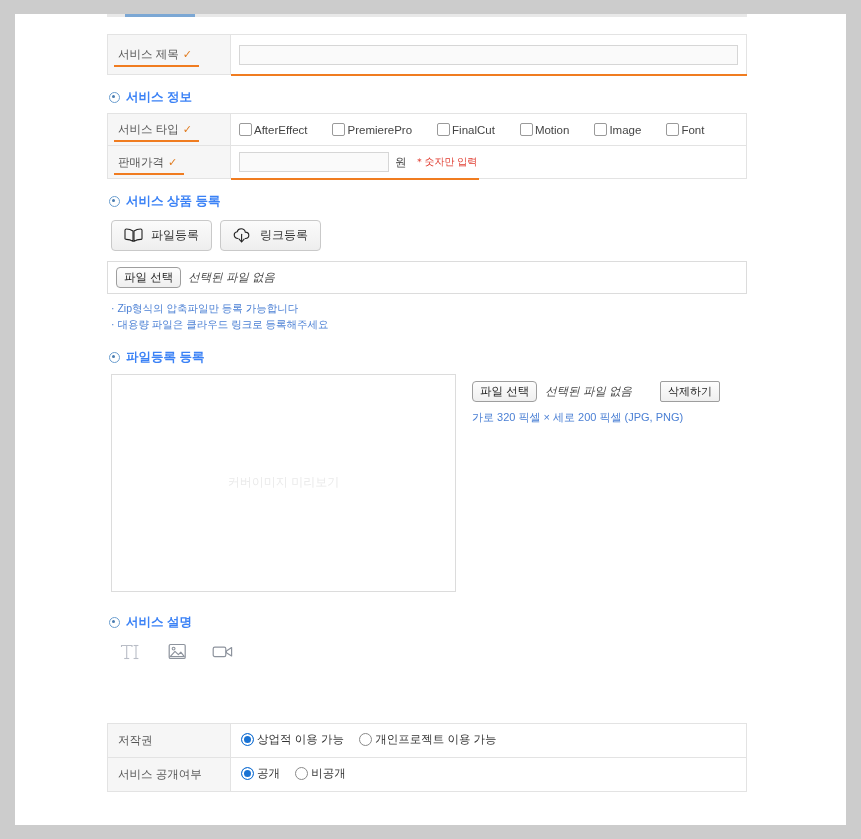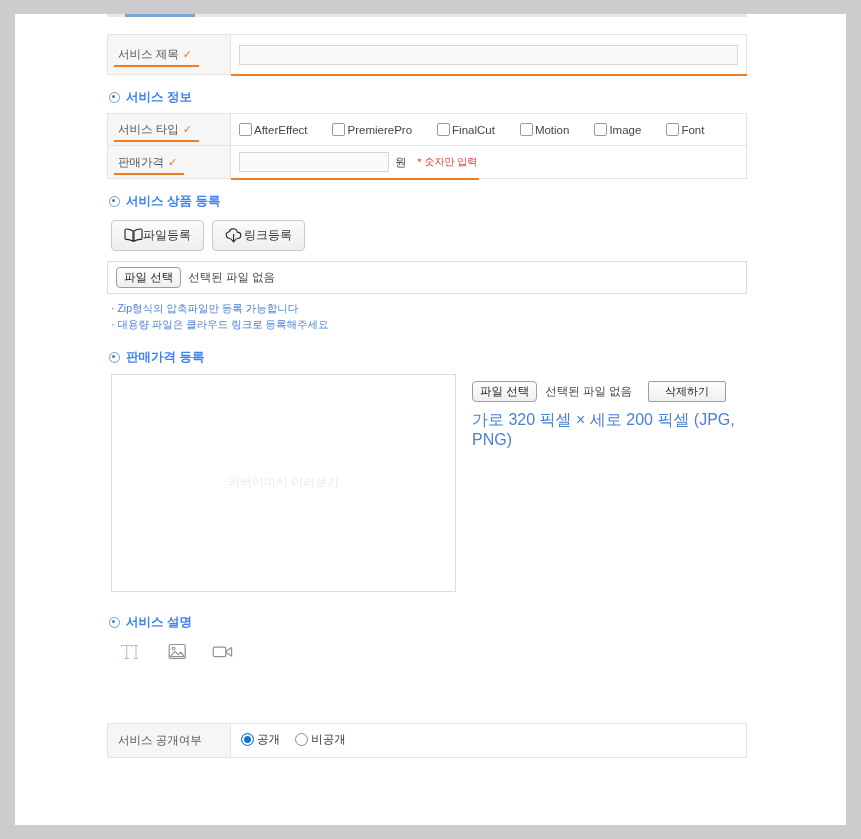--- a/index.html
+++ b/index.html
@@ -229,21 +229,21 @@
 
   
   .btn-row {
     display: flex;
     gap: 8px;
     margin: 10px 0 10px 4px;
   }
   .big-btn {
     display: inline-flex;
     align-items: center;
-    gap: 0;
+    gap: 8px;
     background: linear-gradient(#fbfbfb, #eeeeee);
     border: 1px solid #c9c9c9;
     border-radius: 4px;
     padding: 6px 12px;
     font-size: 12px;
     color: #333;
     cursor: pointer;
   }
   .big-btn svg { display: block; }
 
@@ -262,20 +262,21 @@
     border-radius: 4px;
     font-size: 11.5px;
     padding: 2px 7px;
     color: #222;
     cursor: pointer;
     white-space: nowrap;
   }
   .file-status {
     font-size: 11.5px;
     color: #444;
+    font-style: italic;
   }
   .hints {
     margin: 7px 0 0 4px;
     line-height: 1.5;
   }
   .hint {
     color: #4a7fd4;
     font-size: 10.5px;
   }
 
@@ -305,30 +306,30 @@
   .cover-file-row {
     display: flex;
     align-items: center;
     gap: 8px;
   }
   .del-btn {
     background: linear-gradient(#fdfdfd, #efefef);
     border: 1px solid #9e9e9e;
     border-radius: 2px;
     font-size: 11px;
-    padding: 2px 16px;
+    padding: 2px 7px;
     color: #222;
     cursor: pointer;
-    margin-left: 8px;
+    margin-left: 20px;
     white-space: nowrap;
   }
   .cover-dim {
     margin-top: 8px;
     color: #4a7fd4;
-    font-size: 16px;
+    font-size: 11px;
   }
 
   
   .editor-tools {
     display: flex;
     gap: 22px;
     margin: 10px 0 0 12px;
   }
   .tool-ico {
     width: 24px;
@@ -481,21 +482,21 @@
       <span class="file-status">선택된 파일 없음</span>
     </div>
 
     <div class="hints">
       <div class="hint">· Zip형식의 압축파일만 등록 가능합니다</div>
       <div class="hint">· 대용량 파일은 클라우드 링크로 등록해주세요</div>
     </div>
 
     <div class="sec-head" style="margin-top:16px">
       <span class="bullet"></span>
-      <span class="sec-title">판매가격 등록</span>
+      <span class="sec-title">파일등록 등록</span>
     </div>
 
     <div class="cover-wrap">
       <div class="cover-preview">
         <span class="cover-ph">커버이미지 미리보기</span>
       </div>
       <div class="cover-right">
         <div class="cover-file-row">
           <button class="file-btn">파일 선택</button>
           <span class="file-status">선택된 파일 없음</span>
@@ -533,20 +534,35 @@
           <rect x="1.2" y="3.2" width="12.6" height="9.4" rx="1.6" fill="none" stroke="#8d939d" stroke-width="1.2"></rect>
           <path d="M14.4 7 L19.6 3.6 L19.6 12 L14.4 8.7 Z" fill="none" stroke="#8d939d" stroke-width="1.2" stroke-linejoin="round"></path>
         </svg>
       </span>
     </div>
 
     <div class="editor-body"></div>
 
     <table class="form-table opt-table">
       <tbody>
+          <tr>
+        <td class="lbl">
+          <span>저작권</span>
+        </td>
+        <td class="val">
+          <label class="radio-item">
+            <span class="radio on"></span>
+            <span>상업적 이용 가능</span>
+          </label>
+          <label class="radio-item">
+            <span class="radio"></span>
+            <span>개인프로젝트 이용 가능</span>
+          </label>
+        </td>
+      </tr>
       <tr>
         <td class="lbl">
           <span>서비스 공개여부</span>
         </td>
         <td class="val">
           <label class="radio-item">
             <span class="radio on"></span>
             <span>공개</span>
           </label>
           <label class="radio-item">

